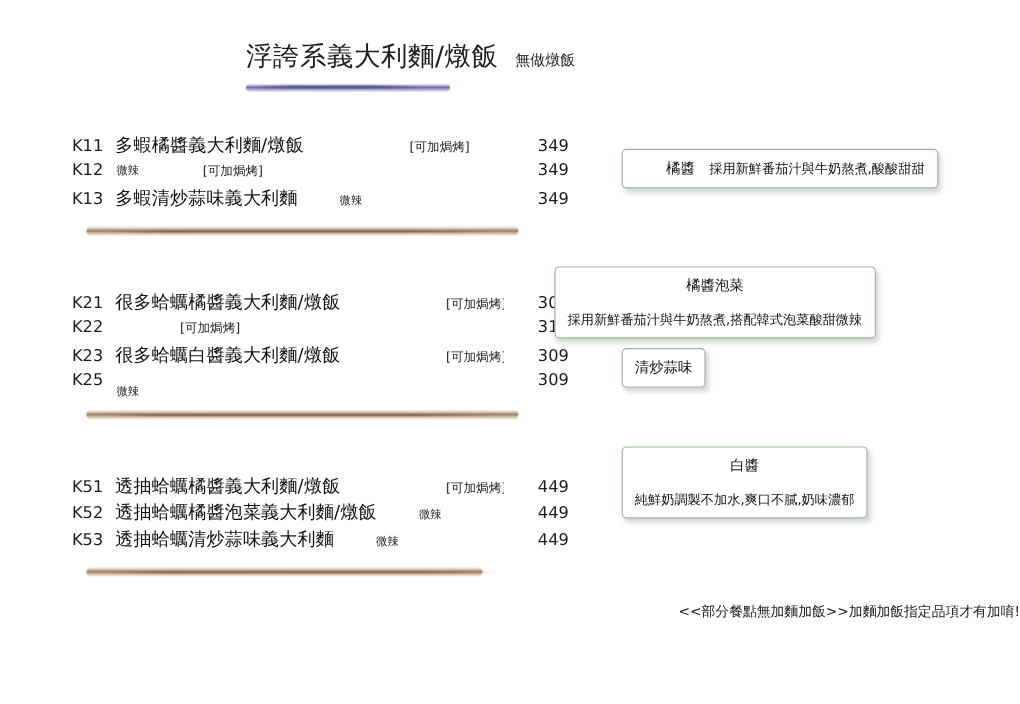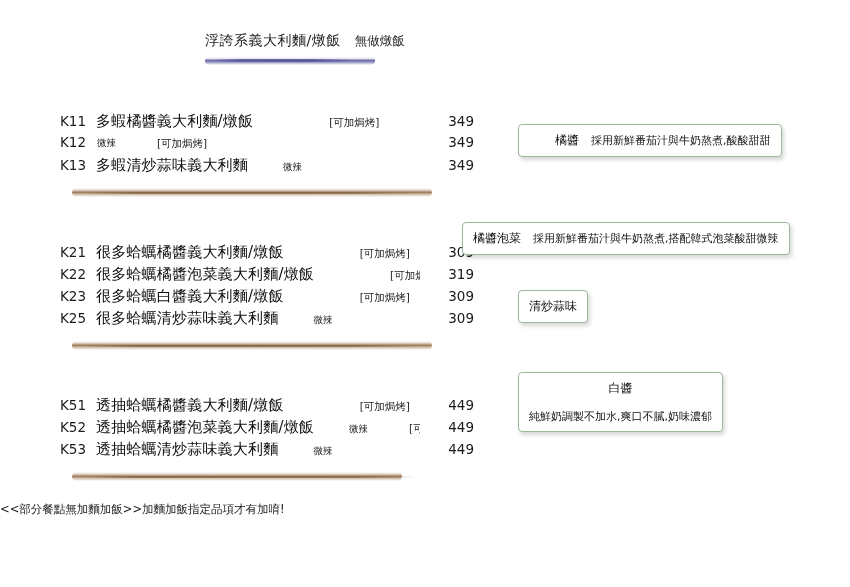--- a/index.html
+++ b/index.html
@@ -20,21 +20,21 @@
     position: absolute;
     left: 205px;
     top: 32px;
   }
   .header-row {
     display: flex;
     align-items: baseline;
     gap: 14px;
   }
   .header-title {
-    font-size: 14px;
+    font-size: 22px;
     letter-spacing: 0.5px;
     color: #1c1c1c;
   }
   .header-note {
     font-size: 12.5px;
     color: #1c1c1c;
     text-align: center;
   }
   .header-underline {
     margin-top: 7px;
@@ -95,21 +95,21 @@
     font-size: 9.5px;
     color: #222;
     margin-left: 1px;
     align-self: flex-end;
     position: relative;
     top: -1px;
   }
   .bracket-tag {
     font-size: 10.5px;
     color: #222;
-    margin-left: 7px;
+    margin-left: 19px;
   }
   .price {
     flex: 0 0 60px;
     text-align: right;
     font-size: 13.5px;
     color: #1a1a1a;
     padding-right: 6px;
   }
 
   
@@ -167,21 +167,21 @@
   .note-text {
     font-size: 11px;
     color: #111;
   }
 
   
   .footer {
     position: absolute;
     left: 0; right: 0;
     top: 500px;
-    text-align: left;
+    text-align: right;
   }
   .footer-line {
     font-size: 11.5px;
     color: #1a1a1a;
     line-height: 19px;
   }
 </style>
 </head>
 <body>
 
@@ -231,39 +231,37 @@
       <span class="name-wrap">
         <span class="name">很多蛤蠣橘醬義大利麵/燉飯</span>
         <span class="small-tag"></span>
         <span class="bracket-tag">[可加焗烤]</span>
       </span>
       <span class="price">309</span>
     </div>
     <div class="row">
       <span class="code">K22</span>
       <span class="name-wrap">
-        <span class="name">很多蛤蠣橘醬泡菜義大利麵/燉飯</span>
         <span class="small-tag"></span>
         <span class="bracket-tag">[可加焗烤]</span>
       </span>
       <span class="price">319</span>
     </div>
     <div class="row">
       <span class="code">K23</span>
       <span class="name-wrap">
         <span class="name">很多蛤蠣白醬義大利麵/燉飯</span>
         <span class="small-tag"></span>
         <span class="bracket-tag">[可加焗烤]</span>
       </span>
       <span class="price">309</span>
     </div>
     <div class="row">
       <span class="code">K25</span>
       <span class="name-wrap">
-        <span class="name">很多蛤蠣清炒蒜味義大利麵</span>
         <span class="small-tag">微辣</span>
         <span class="bracket-tag"></span>
       </span>
       <span class="price">309</span>
     </div>
     <div class="brush"></div>
   </div>
 
   <div class="group group-gap-2">
     <div class="row">
@@ -296,21 +294,21 @@
     <div class="brush short"></div>
   </div>
 
 </div>
 
 <div class="notes">
   <div class="note" style="left:18px; top:12px;padding-left:36px;">
     <span class="note-label">橘醬</span>
     <span class="note-text">採用新鮮番茄汁與牛奶熬煮,酸酸甜甜</span>
   </div>
-  <div class="note" style="left:-38px; top:110px;">
+  <div class="note" style="left:-38px; top:110px;flex-direction:column;">
     <span class="note-label">橘醬泡菜</span>
     <span class="note-text">採用新鮮番茄汁與牛奶熬煮,搭配韓式泡菜酸甜微辣</span>
   </div>
   <div class="note" style="left:18px; top:178px;">
     <span class="note-label">清炒蒜味</span>
   </div>
   <div class="note" style="left:18px; top:260px;flex-direction:column;">
     <span class="note-label">白醬</span>
     <span class="note-text">純鮮奶調製不加水,爽口不膩,奶味濃郁</span>
   </div>

